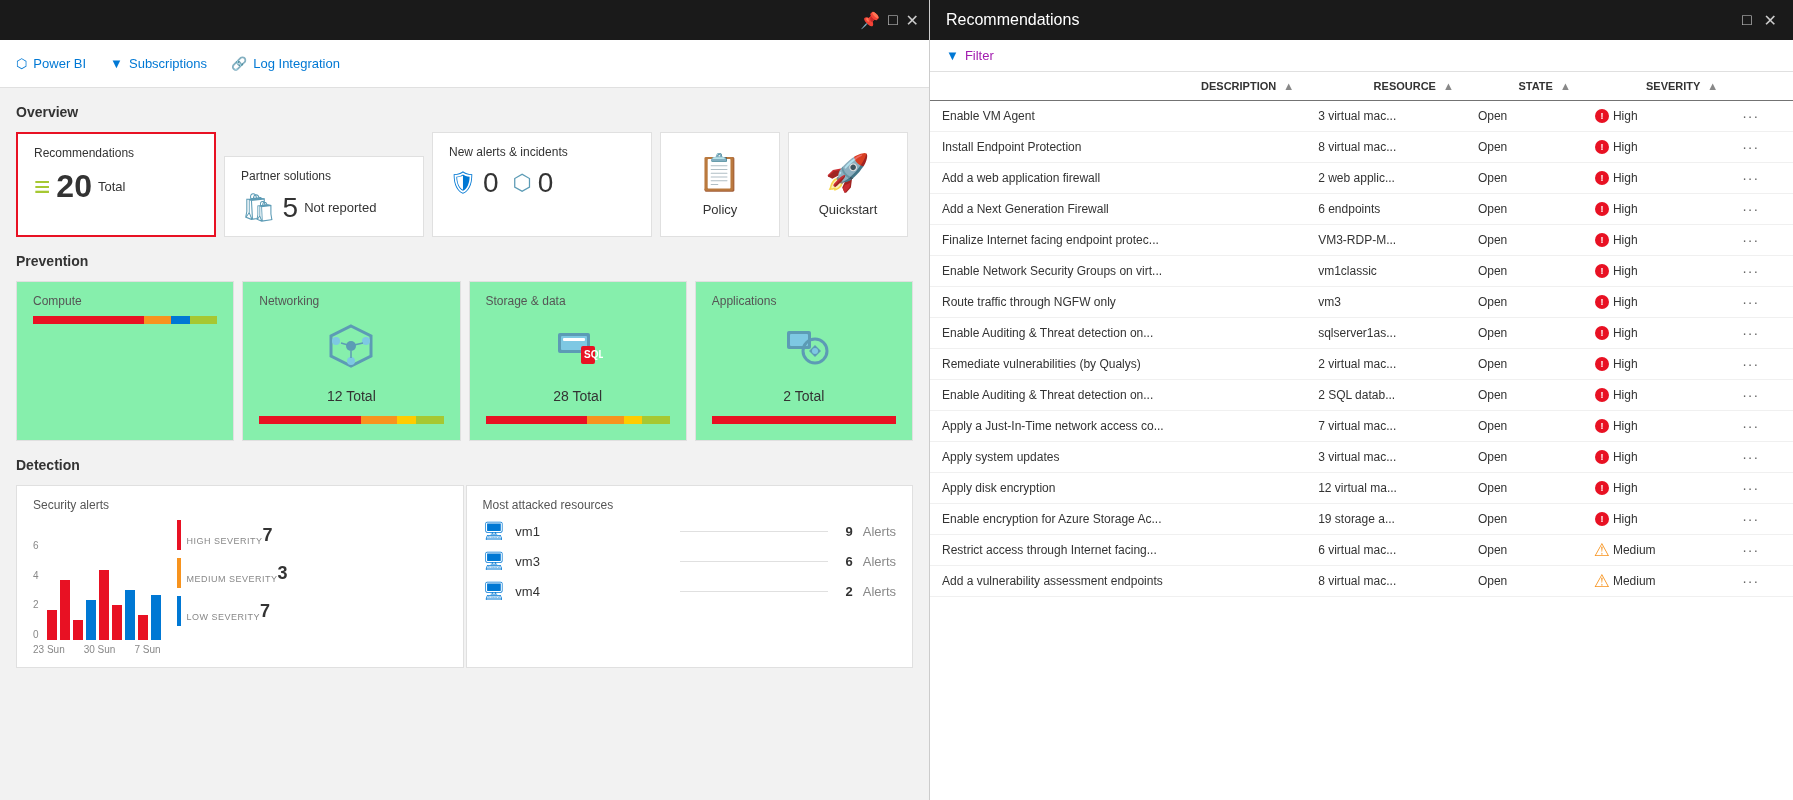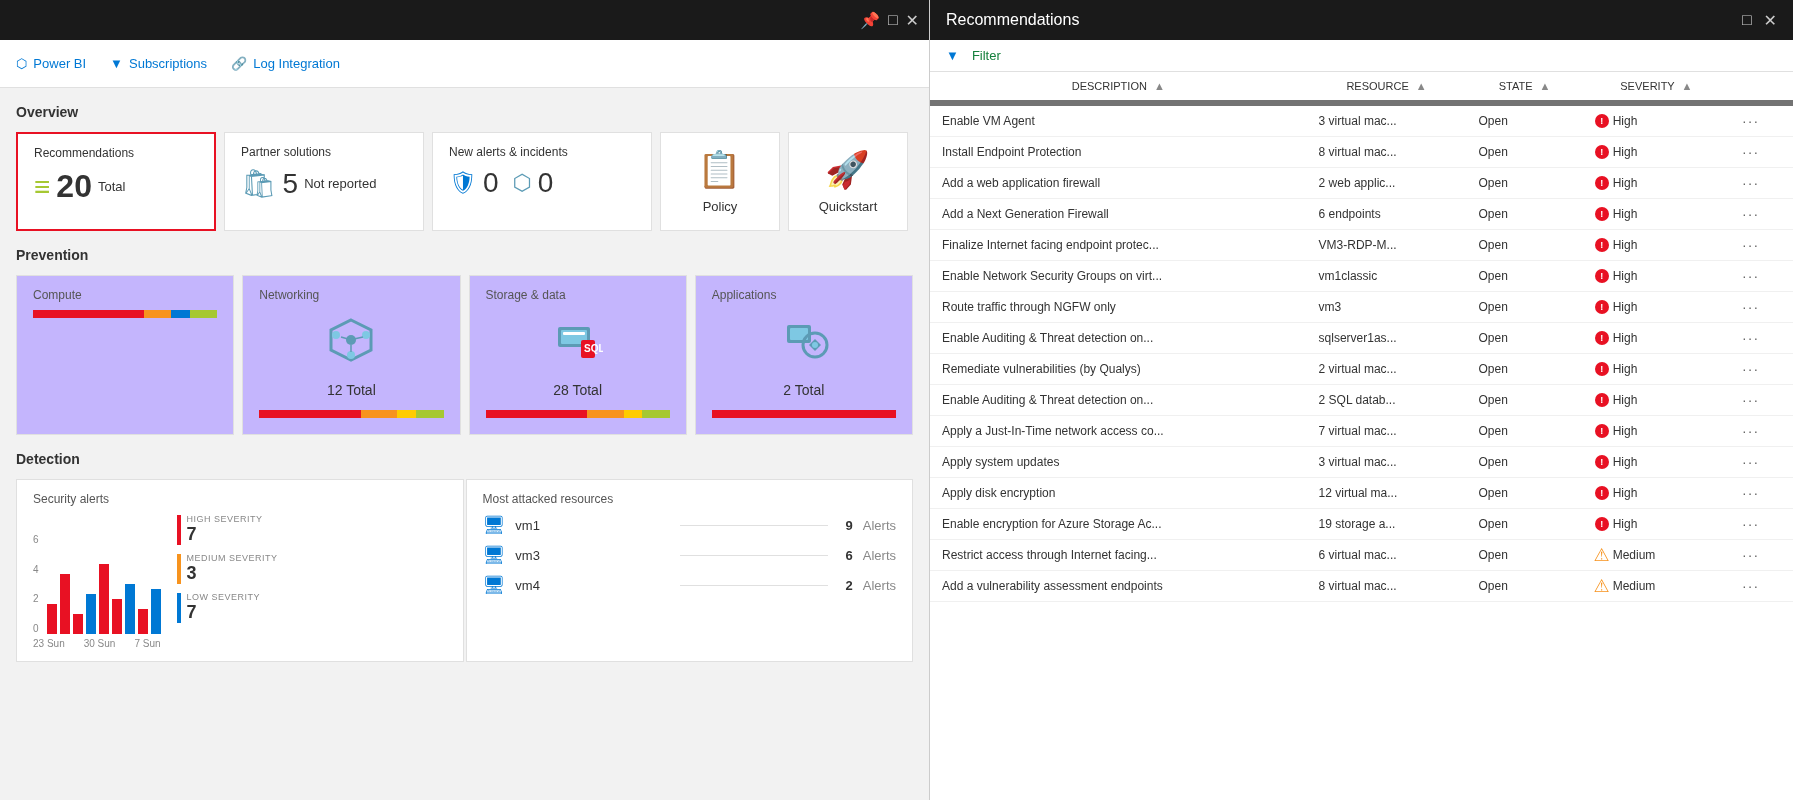--- a/index.html
+++ b/index.html
@@ -78,21 +78,21 @@
     .card-icon-only {
       display: flex; flex-direction: column; align-items: center; justify-content: center;
       min-width: 120px; padding: 16px;
     }
     .card-icon-only .icon-svg { font-size: 32px; margin-bottom: 8px; }
     .card-icon-only .card-label { font-size: 13px; color: #333; }
 
     
     .prevention-cards { display: flex; gap: 8px; margin-bottom: 16px; }
     .prev-card {
-      background: #c4b5fd; border: 1px solid #e0e0e0;
+      background: #86efac; border: 1px solid #e0e0e0;
       padding: 12px 16px; flex: 1; cursor: pointer;
       min-height: 160px;
     }
     .prev-card-title { font-size: 12px; color: #555; margin-bottom: 8px; }
     .prev-card-body {
       display: flex; flex-direction: column; align-items: center;
       justify-content: center; height: 100px;
     }
     .prev-card-icon { font-size: 40px; margin-bottom: 8px; }
     .prev-card-value { font-size: 14px; color: #333; margin-bottom: 8px; }
@@ -125,21 +125,21 @@
     .chart-labels {
       display: flex; justify-content: space-between; margin-top: 4px;
       font-size: 10px; color: #888;
     }
     .severity-panel { display: flex; flex-direction: column; gap: 8px; margin-left: 16px; }
     .sev-item { display: flex; align-items: center; gap: 6px; }
     .sev-bar { width: 4px; height: 30px; }
     .sev-bar.high { background: #e81123; }
     .sev-bar.medium { background: #f7931e; }
     .sev-bar.low { background: #0078d4; }
-    .sev-info { display: flex; flex-direction: column; }
+    .sev-info { display: flex; flex-direction: row; align-items: flex-end; }
     .sev-label { font-size: 9px; color: #888; text-transform: uppercase; letter-spacing: 0.5px; }
     .sev-count { font-size: 18px; font-weight: 600; color: #333; }
 
     
     .resource-list { display: flex; flex-direction: column; gap: 8px; margin-top: 8px; }
     .resource-item { display: flex; align-items: center; gap: 10px; }
     .resource-icon { font-size: 18px; color: #0078d4; }
     .resource-name { flex: 1; font-size: 13px; color: #333; }
     .resource-divider { flex: 1; height: 1px; background: #e0e0e0; margin: 0 8px; }
     .resource-count { font-size: 13px; color: #333; font-weight: 600; }
@@ -165,27 +165,27 @@
     .right-title { color: #fff; font-size: 16px; font-weight: 400; }
     .right-top-icons { display: flex; gap: 12px; align-items: center; }
     .right-top-icon { color: #ccc; font-size: 16px; cursor: pointer; }
 
     .filter-bar {
       padding: 8px 16px;
       border-bottom: 1px solid #e0e0e0;
       display: flex; align-items: center; gap: 6px;
     }
     .filter-icon { color: #0078d4; }
-    .filter-label { color: #15803d; font-size: 13px; cursor: pointer; margin-left: 7px; }
+    .filter-label { color: #a21caf; font-size: 13px; cursor: pointer; }
 
     .rec-table { width: 100%; border-collapse: collapse; font-size: 12px; }
     .rec-table-wrapper { overflow-y: auto; flex: 1; }
     .rec-table th {
-      text-align: center; padding: 8px 12px; font-size: 11px; font-weight: 400;
-      color: #333; border-bottom: 6px solid #737373;
+      text-align: right; padding: 8px 12px; font-size: 11px; font-weight: 700;
+      color: #333; border-bottom: 1px solid #737373;
       position: sticky; top: 0; background: #fff; z-index: 10;
       text-transform: uppercase; white-space: nowrap;
     }
     .rec-table th .sort-icon { color: #888; margin-left: 4px; }
     .rec-table td { padding: 7px 12px; border-bottom: 1px solid #f0f0f0; color: #333; }
     .rec-table td.desc { max-width: 280px; white-space: nowrap; overflow: hidden; text-overflow: ellipsis; }
     .rec-table td.resource { max-width: 120px; white-space: nowrap; overflow: hidden; text-overflow: ellipsis; }
 
     .severity-badge {
       display: flex; align-items: center; gap: 4px;
@@ -230,21 +230,21 @@
 
       <div class="card selected" style="min-width:200px;">
         <div class="card-title">Recommendations</div>
         <div class="card-value">
           <span style="color:#a6c832; font-size:28px;">≡</span>
           <span style="font-size:32px; font-weight:700;">20</span>
           <span class="label">Total</span>
         </div>
       </div>
 
-      <div class="card" style="min-width:200px;">
+      <div class="card" style="min-width:200px;margin-top:24px;">
         <div class="card-title">Partner solutions</div>
         <div class="card-value">
 
           <span style="font-size:28px; color:#5c9bb5;">🛍</span>
           <span style="font-size:28px; font-weight:300;">5</span>
           <span class="label">Not reported</span>
         </div>
       </div>
 
       <div class="card" style="min-width:220px;">

